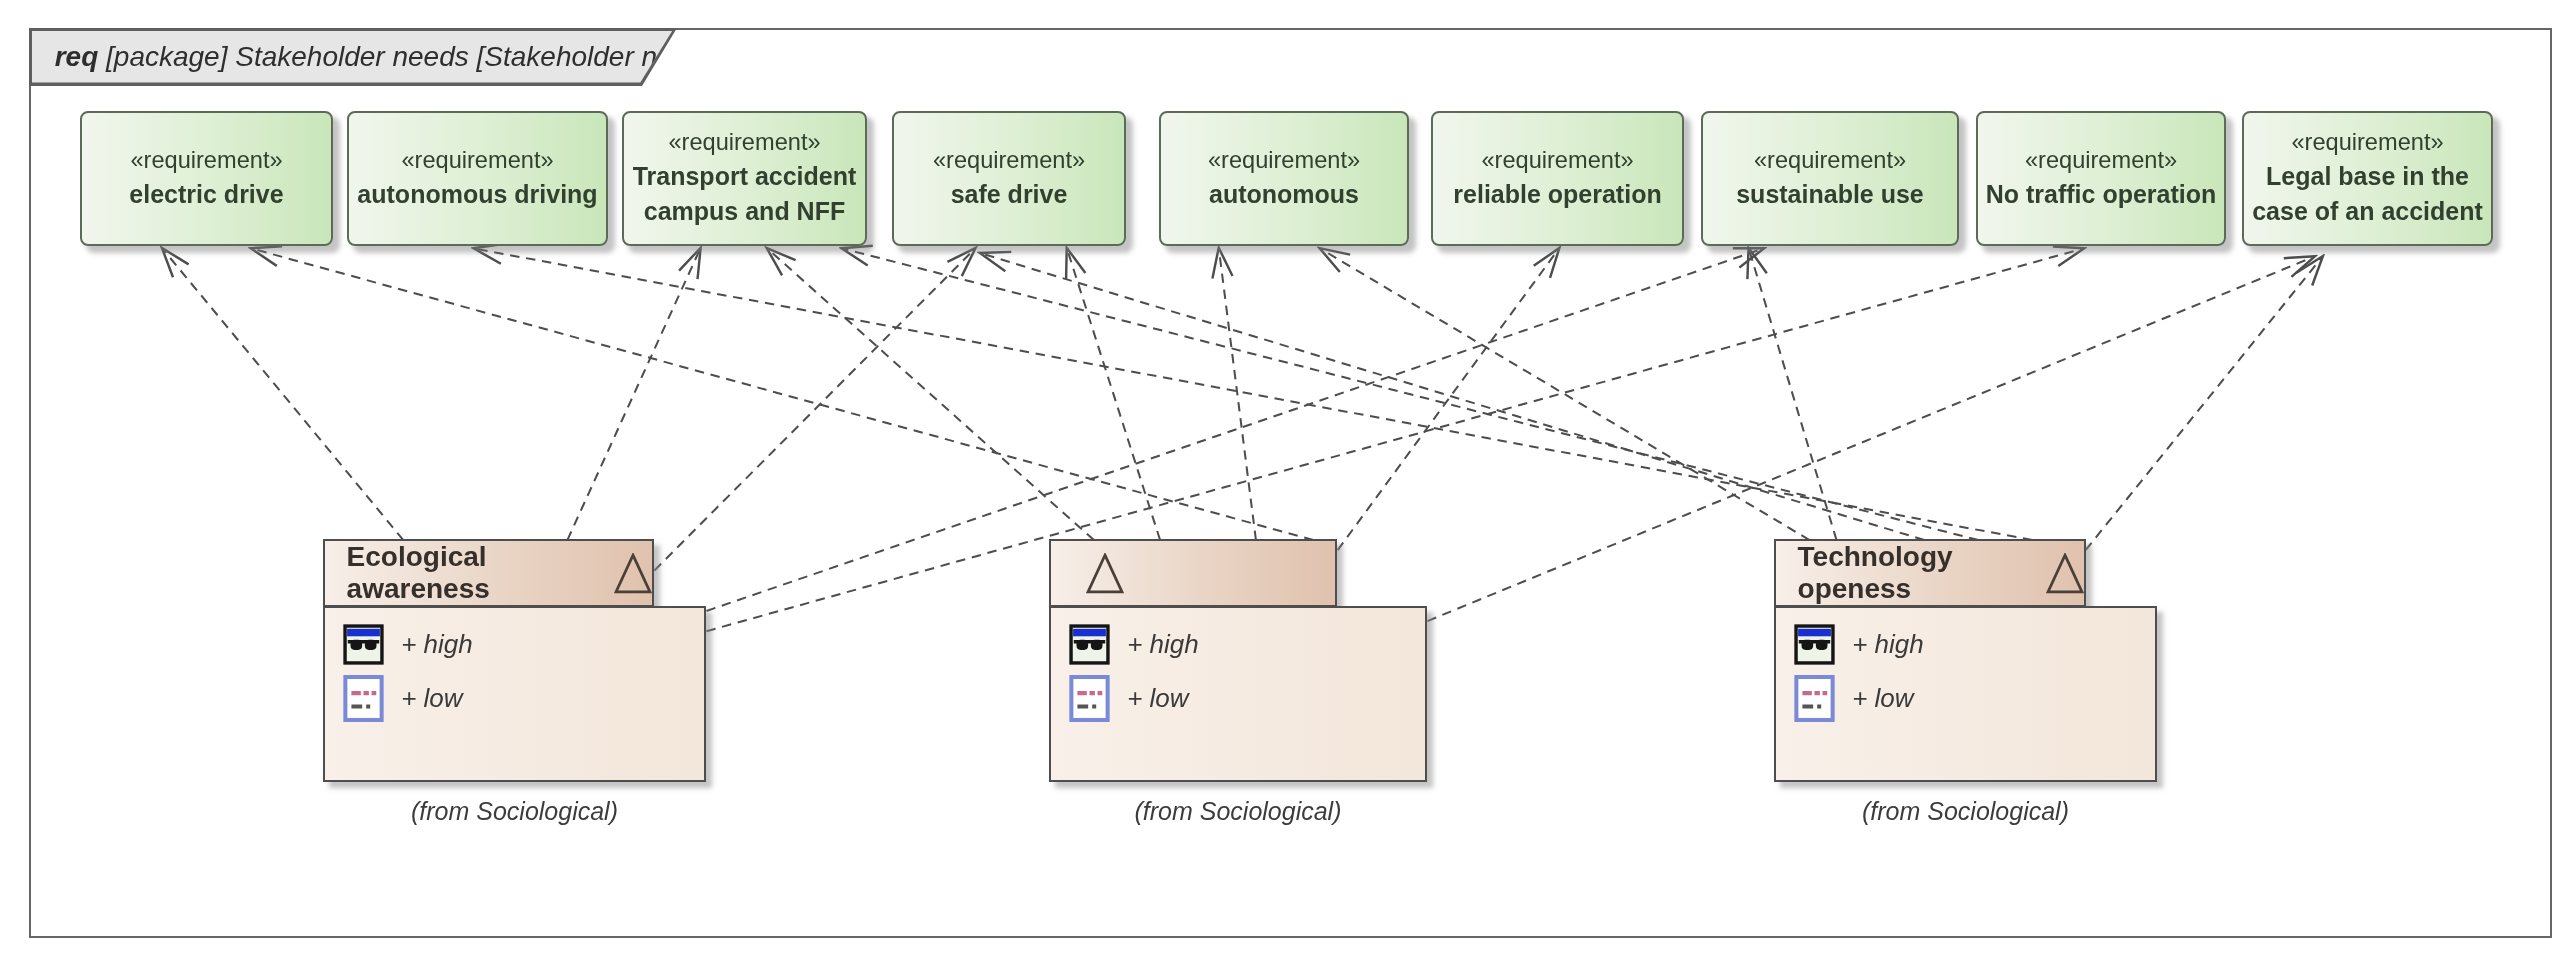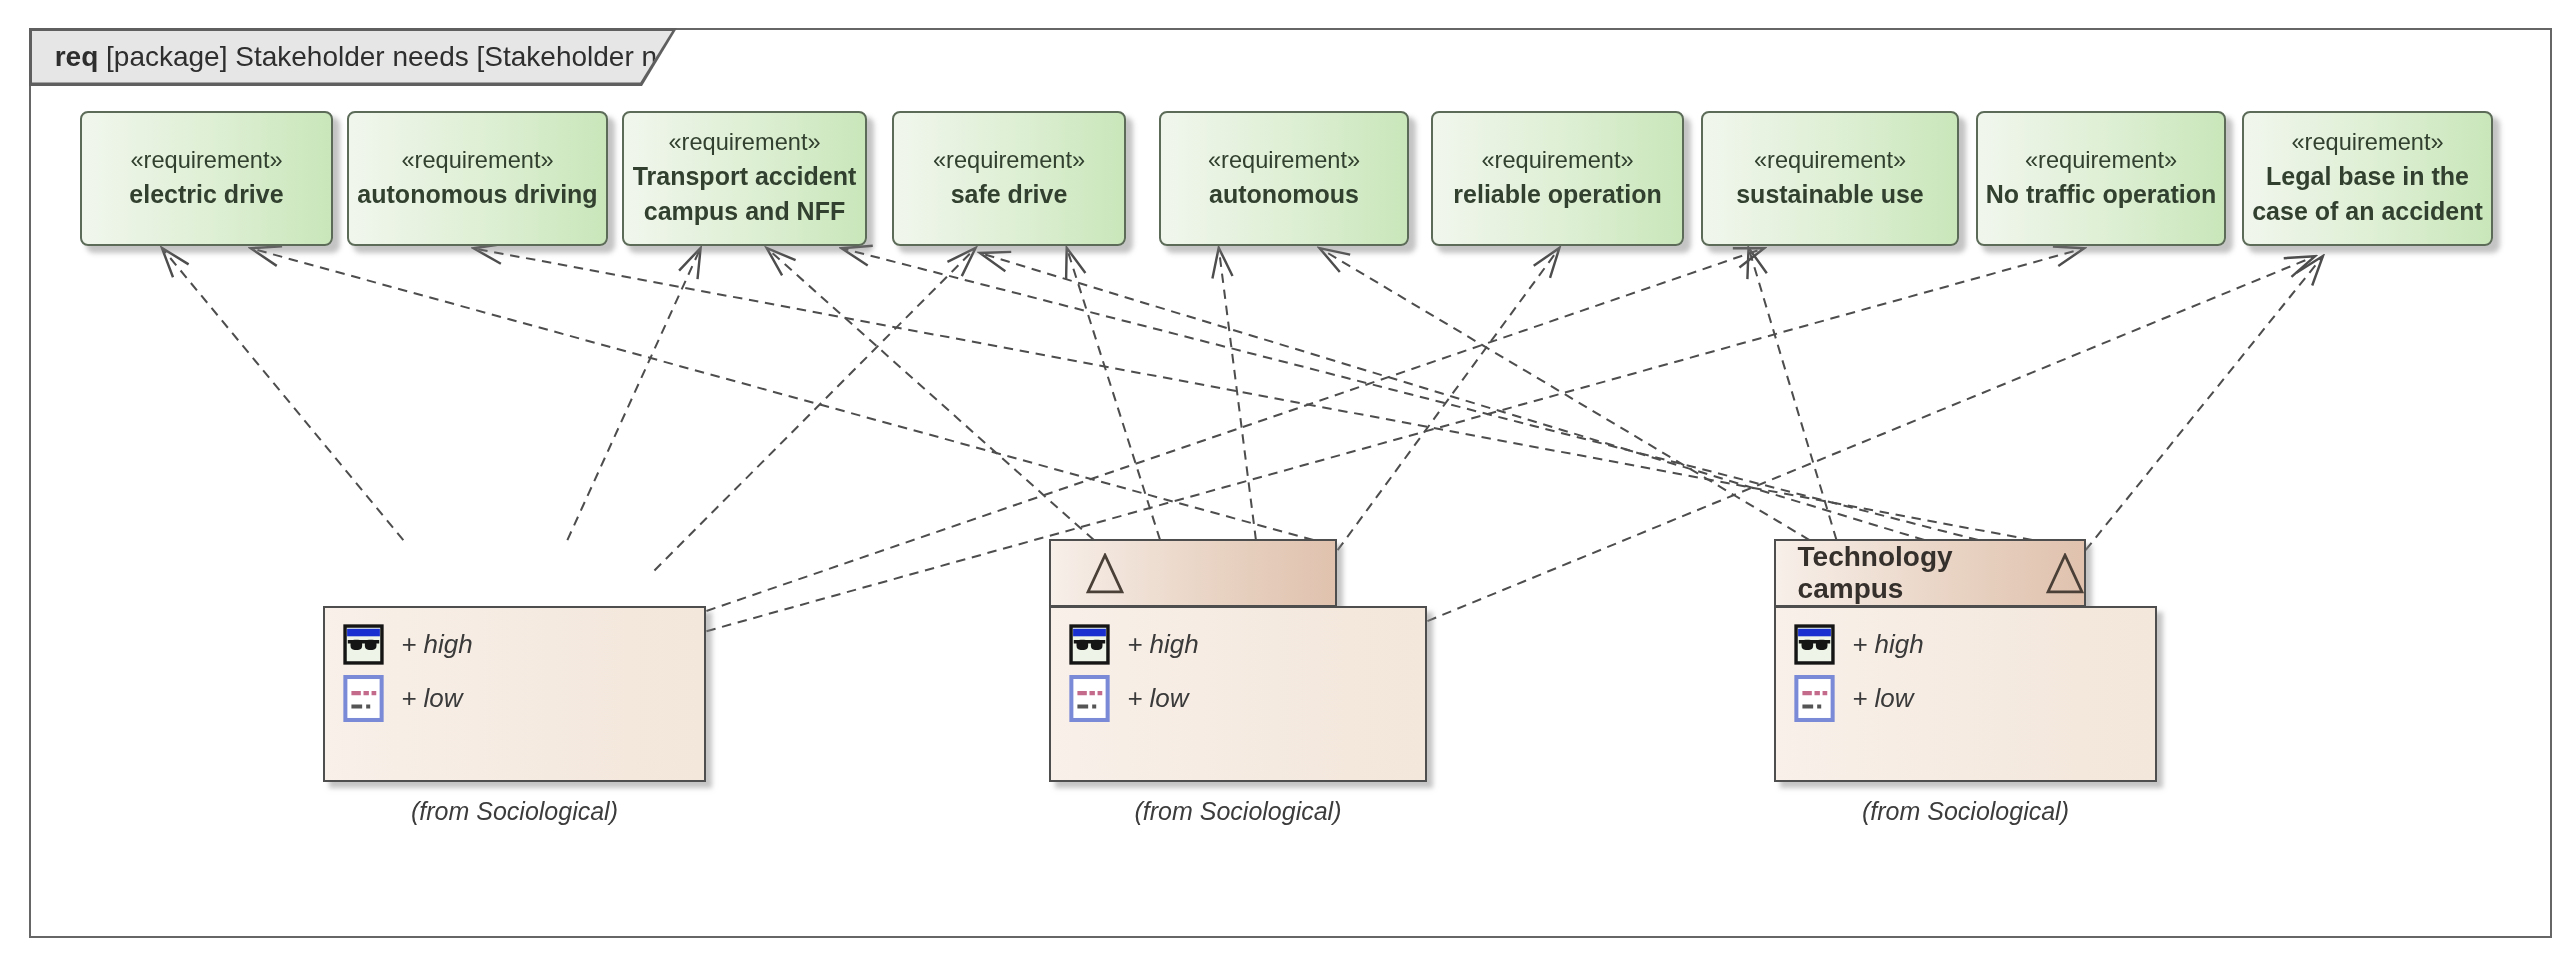--- a/index.html
+++ b/index.html
@@ -10,20 +10,21 @@
   
   .frame{
     position:absolute;left:29px;top:28px;width:2523px;height:910px;
     border:2.7px solid #666666;background:#ffffff;box-sizing:border-box;
   }
   .frame-tab-outer{
     position:absolute;left:29px;top:28px;width:648px;height:58px;
     background:#5f5f5f;
     clip-path:polygon(0 0,100% 0,calc(100% - 35px) 100%,0 100%);
     z-index:3;
+    font-style:italic;
   }
   .frame-tab-inner{
     position:absolute;left:2.7px;top:2.7px;right:4.7px;bottom:3.4px;
     background:#e6e6e6;
     clip-path:polygon(0 0,100% 0,calc(100% - 32px) 100%,0 100%);
     display:flex;align-items:center;padding-left:23px;box-sizing:border-box;
     font-size:28px;color:#2e2e2e;white-space:pre;
   }
   .frame-tab-inner .kw{font-weight:bold;}
   
@@ -131,20 +132,26 @@
   </div>
   <div class="req" style="left:1976px;width:250px;">
     <div class="stereo">«requirement»</div>
     <div class="rname">No traffic operation</div>
   </div>
   <div class="req" style="left:2242px;width:251px;">
     <div class="stereo">«requirement»</div>
     <div class="rname">Legal base in the case of an accident</div>
   </div>
 
+  <div class="stk-tab" style="left:323px;width:331px;">
+    <span>Ecological awareness</span>
+    <svg class="tri" width="38" height="41" viewBox="0 0 56 60">
+      <polygon points="28,3 53,57 3,57" fill="none" stroke="#4a4038" stroke-width="4"></polygon>
+    </svg>
+  </div>
   <div class="stk-body" style="left:323px;width:383px;">
     <div class="attr-row">
       <svg width="41" height="41" viewBox="0 0 60 60">
         <rect x="3" y="3" width="54" height="54" fill="#eef5e8" stroke="#151515" stroke-width="5"></rect>
         <rect x="6" y="7" width="48" height="11" fill="#1a2fd0"></rect>
         <path d="M7 26 h46" stroke="#151515" stroke-width="5"></path>
         <rect x="11" y="23" width="17" height="15" rx="6" fill="#151515"></rect>
         <rect x="32" y="23" width="17" height="15" rx="6" fill="#151515"></rect>
       </svg>
       <span>+ high</span>
@@ -181,21 +188,21 @@
         <rect x="3" y="3" width="54" height="64" fill="#ffffff" stroke="#7a8ad6" stroke-width="6"></rect>
         <path d="M12 27 h14 M30 27 h8 M42 27 h7" stroke="#c46a8a" stroke-width="6"></path>
         <path d="M12 47 h16 M34 47 h6" stroke="#555555" stroke-width="6"></path>
       </svg>
       <span>+ low</span>
     </div>
   </div>
   <div class="caption" style="left:1049px;width:378px;">(from Sociological)</div>
 
   <div class="stk-tab" style="left:1774px;width:312px;">
-    <span>Technology campus</span>
+    <span>Technology openess</span>
     <svg class="tri" width="38" height="41" viewBox="0 0 56 60">
       <polygon points="28,3 53,57 3,57" fill="none" stroke="#4a4038" stroke-width="4"></polygon>
     </svg>
   </div>
   <div class="stk-body" style="left:1774px;width:383px;">
     <div class="attr-row">
       <svg width="41" height="41" viewBox="0 0 60 60">
         <rect x="3" y="3" width="54" height="54" fill="#eef5e8" stroke="#151515" stroke-width="5"></rect>
         <rect x="6" y="7" width="48" height="11" fill="#1a2fd0"></rect>
         <path d="M7 26 h46" stroke="#151515" stroke-width="5"></path>

